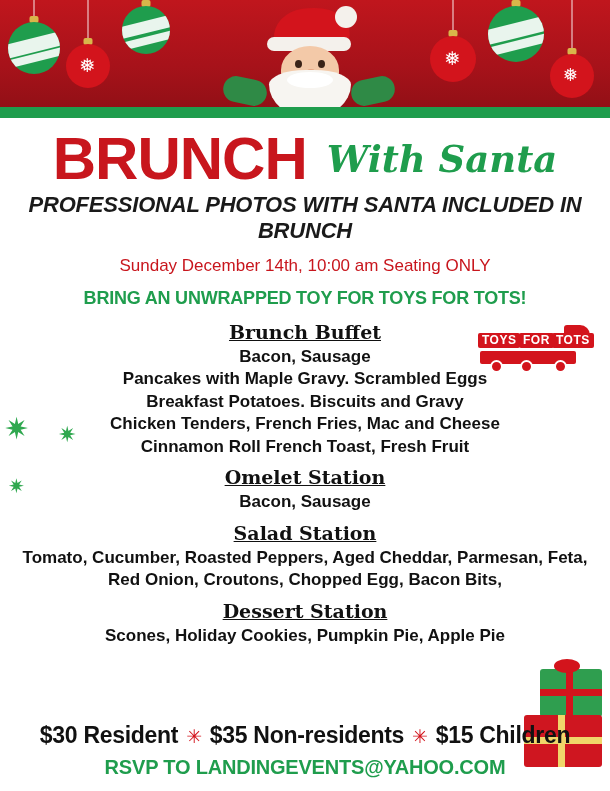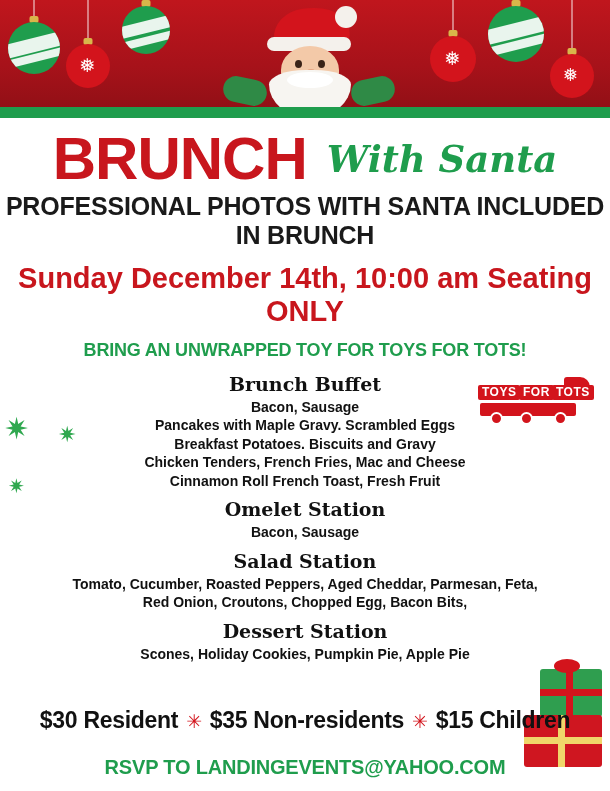--- a/index.html
+++ b/index.html
@@ -196,51 +196,53 @@
     font-family: "DejaVu Serif", serif;
     font-style: italic;
     font-weight: bold;
     font-size: 37px;
     color: #1f9d4d;
     margin-left: 20px;
     vertical-align: middle;
   }
   .subtitle {
     margin-top: 6px;
-    font-size: 25px;
+    font-size: 22px;
     font-weight: bold;
     color: #1a1a1a;
     letter-spacing: -0.2px;
+    font-style: italic;
   }
   .date-line {
     margin-top: 12px;
-    font-size: 29px;
-    font-weight: bold;
+    font-size: 17px;
+    font-weight: normal;
     color: #c8161d;
   }
   .toy-line {
     margin-top: 12px;
     font-size: 18px;
     font-weight: bold;
     color: #1f9d4d;
     letter-spacing: -0.2px;
   }
 
   .menu {
     margin-top: 12px;
   }
   .station-title {
     font-family: "DejaVu Serif", serif;
     font-weight: bold;
     font-size: 19px;
     color: #111111;
+    text-decoration: underline;
     margin: 8px 0 3px 0;
   }
   .station-line {
-    font-size: 14px;
+    font-size: 17px;
     font-weight: bold;
     color: #111111;
     line-height: 1.32;
   }
 
   
   .tft {
     position: absolute;
     right: 14px;
     top: 6px;
@@ -325,21 +327,21 @@
     position: absolute;
     width: 26px;
     height: 14px;
     border-radius: 50%;
   }
 
   .price-row {
     position: absolute;
     left: 0;
     right: 0;
-    bottom: 63px;
+    bottom: 48px;
     font-size: 23px;
     font-weight: bold;
     color: #111111;
     letter-spacing: -0.3px;
   }
   .price-sep {
     color: #d3141c;
     font-family: "DejaVu Sans", sans-serif;
     font-size: 19px;
     margin: 0 8px;

